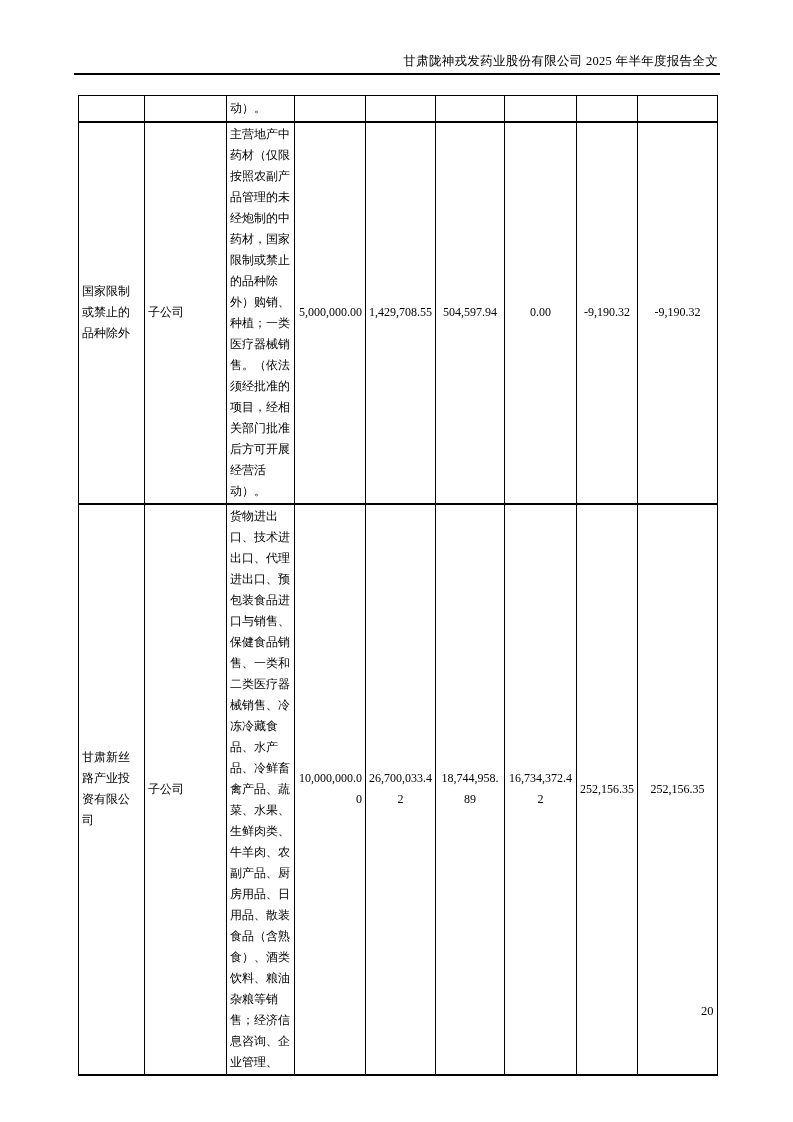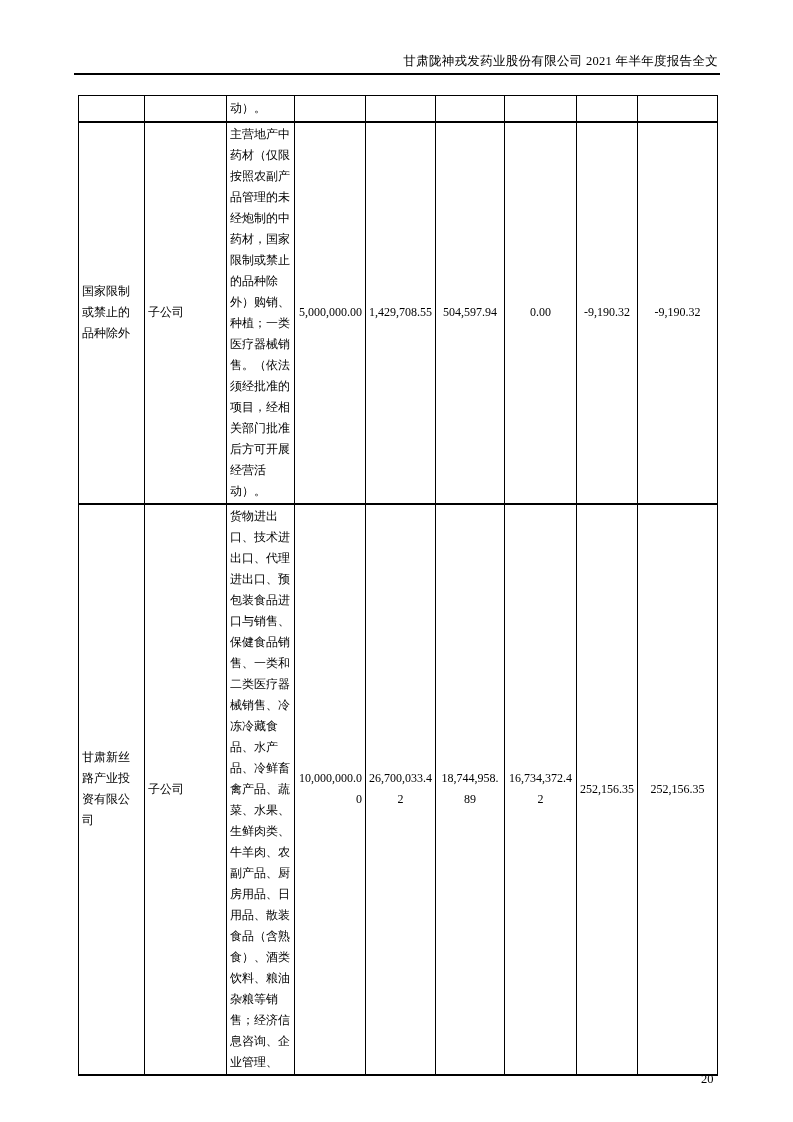--- a/index.html
+++ b/index.html
@@ -35,30 +35,30 @@
   }
   
   table.subs tr.sep td { border-top:2px solid #000; }
   table.subs tr:last-child td { border-bottom:2px solid #000;margin-top:24px; }
 
   td.txt { text-align:left; }
   td.cap { text-align:right; }   
   td.num { text-align:center; }  
 
   .page-number {
-    position:absolute; top:1072px; left:701px;
+    position:absolute; top:1004px; left:701px;
     font-size:12.5px; line-height:15px;
   }
 </style>
 </head>
 <body>
 
 <div class="page">
 
-  <div class="header-text">甘肃陇神戎发药业股份有限公司 2021 年半年度报告全文</div>
+  <div class="header-text">甘肃陇神戎发药业股份有限公司 2025 年半年度报告全文</div>
   <div class="header-rule"></div>
 
   <table class="subs">
     <colgroup>
       <col style="width:66px">
       <col style="width:82px">
       <col style="width:68px">
       <col style="width:71px">
       <col style="width:70px">
       <col style="width:69px">

